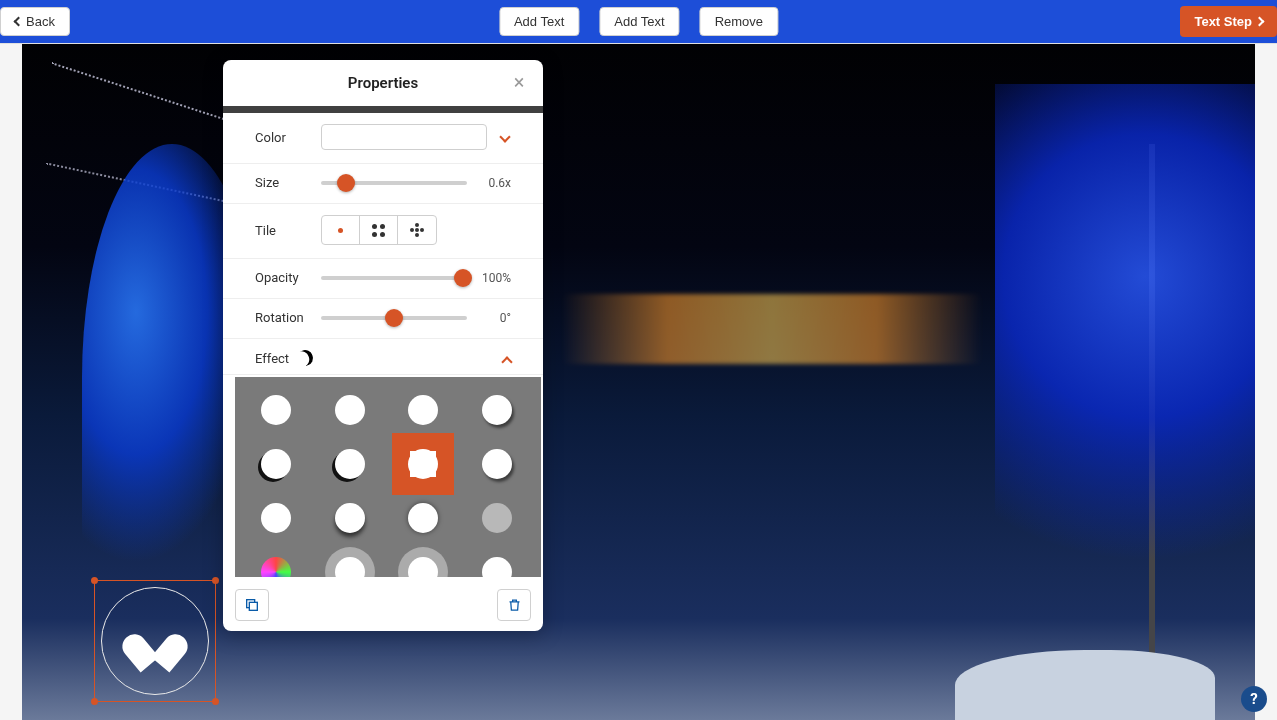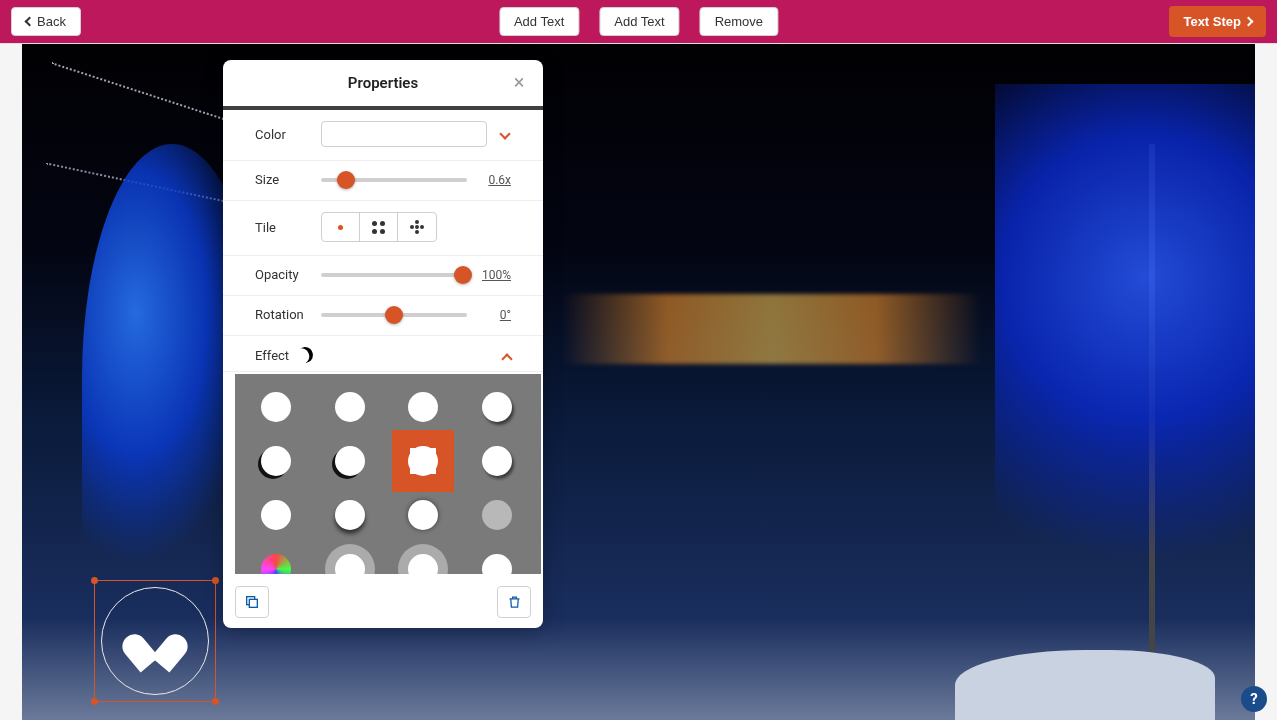--- a/index.html
+++ b/index.html
@@ -1,19 +1,19 @@
 <!DOCTYPE html>
 <html><head>
 <meta charset="utf-8">
 <style>
 * { box-sizing: border-box; margin: 0; padding: 0; }
 body { font-family: -apple-system, BlinkMacSystemFont, "Segoe UI", Roboto, Arial, sans-serif; background: #f5f5f5; width: 1277px; height: 720px; overflow: hidden; position: relative; }
 
 
-.toolbar { height: 44px; background: #be185d; border-bottom: 1px solid #e0e0e0; display: flex; align-items: center; padding: 0 11px; position: relative; }
+.toolbar { height: 44px; background: #1d4ed8; border-bottom: 1px solid #e0e0e0; display: flex; align-items: center; padding: 0 0; position: relative; }
 .btn { background: #fff; border: 1px solid #d0d0d0; border-radius: 4px; padding: 6px 14px; font-size: 13px; color: #333; cursor: pointer; display: inline-flex; align-items: center; gap: 4px; }
 .btn-back { font-weight: 500; }
 .toolbar-center { position: absolute; left: 50%; transform: translateX(-50%); display: flex; gap: 20px; }
 .btn-primary { background: #d65426; color: #fff; border: none; font-weight: 600; margin-left: auto; padding: 8px 14px; }
 .chevron { display:inline-block; width:7px; height:7px; border-style:solid; border-width:2px 2px 0 0; }
 .chev-left { transform: rotate(-135deg); border-color:#333; }
 .chev-right { transform: rotate(45deg); border-color:#fff; }
 
 
 .canvas { position: absolute; top: 44px; left: 22px; right: 22px; bottom: 0; background: linear-gradient(to bottom, #010103 0%, #030512 30%, #0a1a3a 55%, #1a2e5e 85%, #6b7a9a 100%); overflow: hidden; }
@@ -31,31 +31,31 @@
 .wm-handle.tl{ left:-4px; top:-4px; } .wm-handle.tr{ right:-4px; top:-4px; }
 .wm-handle.bl{ left:-4px; bottom:-4px; } .wm-handle.br{ right:-4px; bottom:-4px; }
 .watermark-badge { position:absolute; inset:6px; border-radius:50%; border:1.5px solid #eaeaea; display:flex; align-items:center; justify-content:center; }
 .heart { width:44px; height:40px; position:relative; }
 .heart::before, .heart::after { content:""; position:absolute; width:24px; height:36px; background:#fff; border-radius:24px 24px 0 0; top:0; }
 .heart::before { left:2px; transform:rotate(-40deg); transform-origin:100% 100%; }
 .heart::after { left:18px; transform:rotate(40deg); transform-origin:0 100%; }
 
 
 .panel { position:absolute; left:223px; top:60px; width:320px; background:#fff; border-radius:8px; box-shadow:0 4px 20px rgba(0,0,0,0.25); }
-.panel-header { display:flex; justify-content:center; padding:14px 33px; border-bottom:4px solid #404040; position:relative; }
+.panel-header { display:flex; justify-content:center; padding:14px 33px; border-bottom:7px solid #404040; position:relative; }
 .panel-title { font-size:15px; font-weight:600; color:#222; }
 .panel-close { position:absolute; right:12px; top:10px; width:24px; height:24px; color:#9a9a9a; cursor:pointer; font-size:20px; line-height:24px; text-align:center; }
 .section { padding:11px 32px 13px; border-bottom:1px solid #eee; }
 .row { display:flex; align-items:center; gap:10px; }
 .label { font-size:13px; color:#333; width:56px; flex-shrink:0; }
 .color-box { flex:1; height:26px; border:1px solid #cfcfcf; border-radius:4px; background:#fff; }
 .color-chev { width:8px; height:8px; border-style:solid; border-color:#d65426; border-width:0 2px 2px 0; transform:rotate(45deg); margin-right:2px; margin-left:4px; }
 .slider-wrap { flex:1; position:relative; height:4px; background:#cfcfcf; border-radius:2px; }
 .slider-thumb { position:absolute; top:-7px; width:18px; height:18px; background:#d65426; border-radius:50%; transform:translateX(-50%); box-shadow:0 1px 3px rgba(0,0,0,0.3); }
-.value { font-size:12px; color:#555; width:34px; text-align:right;text-decoration:underline; }
+.value { font-size:12px; color:#555; width:34px; text-align:right; }
 .tile-group { display:flex; border:1px solid #cfcfcf; border-radius:4px; overflow:hidden; }
 .tile-opt { width:38px; height:28px; display:flex; align-items:center; justify-content:center; border-right:1px solid #cfcfcf; cursor:pointer; }
 .tile-opt:last-child { border-right:none; }
 .dot { width:5px; height:5px; background:#333; border-radius:50%; }
 .dot.o { background:#d65426; }
 .dot4 { display:grid; grid-template:repeat(2,5px)/repeat(2,5px); gap:3px; }
 .dot5 { position:relative; width:14px; height:14px; }
 .dot5 span { position:absolute; width:4px; height:4px; background:#333; border-radius:50%; }
 .dot5 .c{ top:5px; left:5px; } .dot5 .t{ top:0; left:5px; } .dot5 .b{ bottom:0; left:5px;} .dot5 .l{ top:5px; left:0;} .dot5 .r{ top:5px; right:0;}
 .effect-header { display:flex; align-items:flex-end; gap:8px; }

